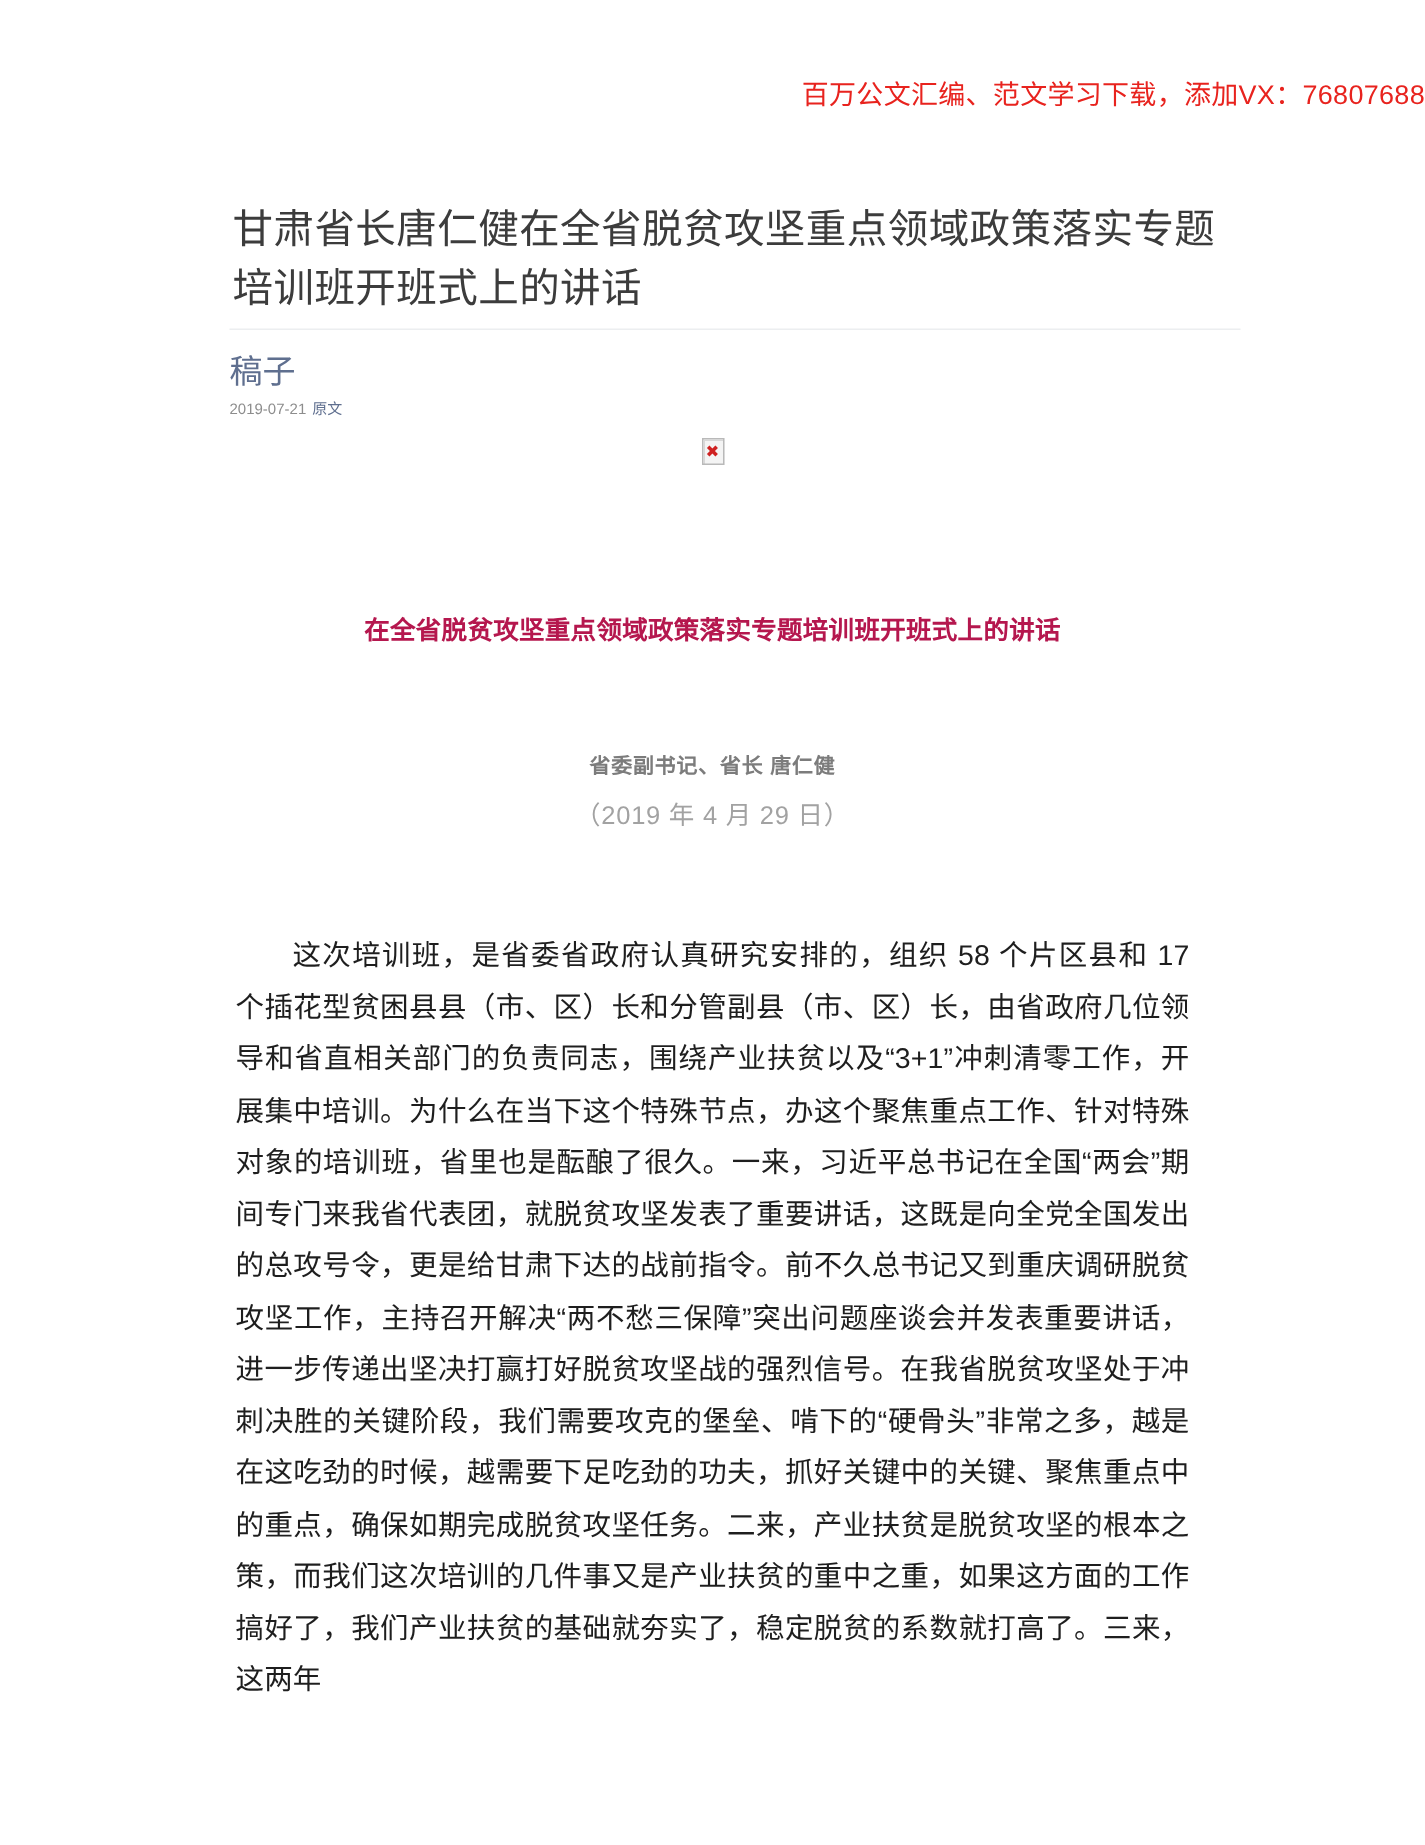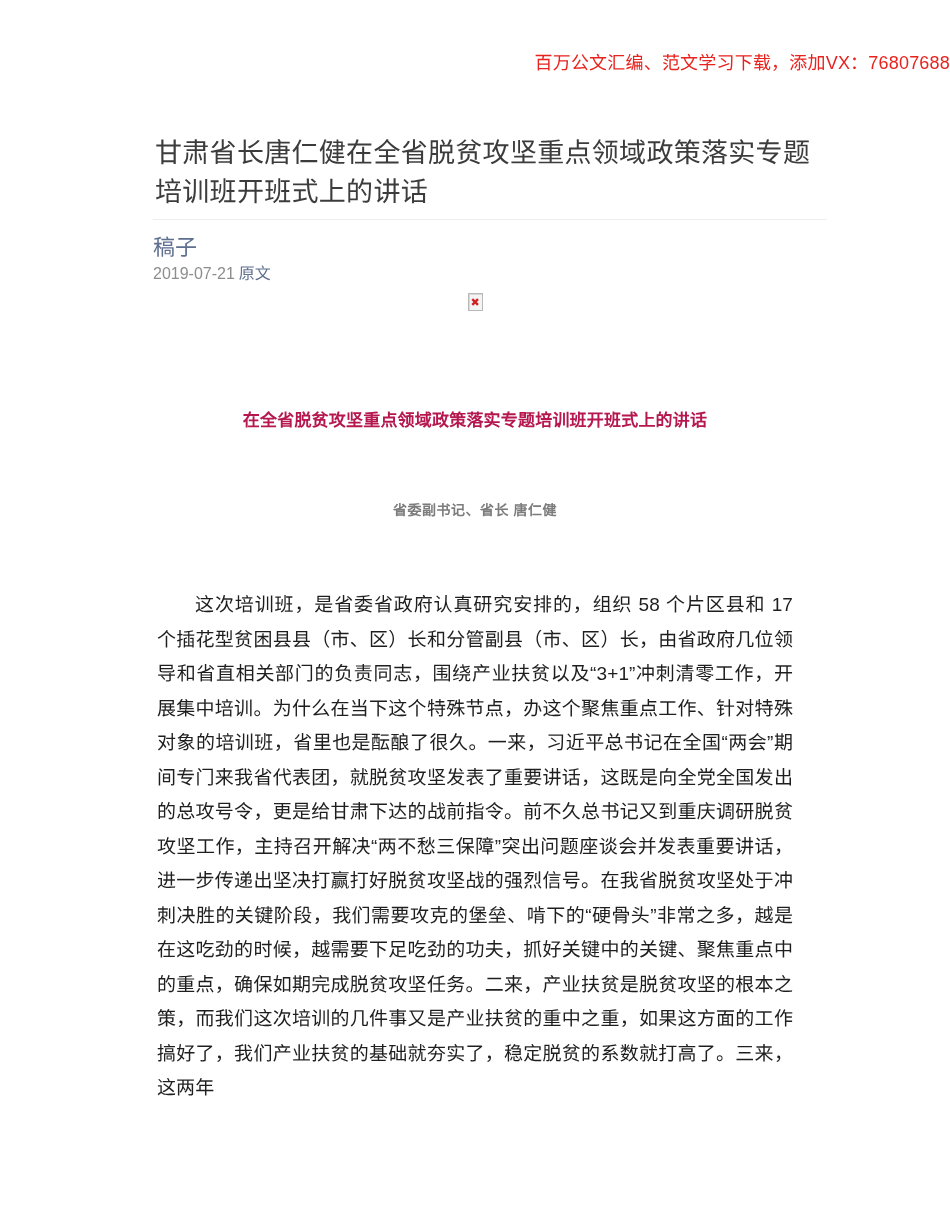--- a/index.html
+++ b/index.html
@@ -77,21 +77,21 @@
     display: block;
     color: #5f6f8f;
     font-size: 22px;
     line-height: 24px;
     text-decoration: none;
     cursor: pointer;
   }
   .meta-line2 {
     display: block;
     margin-top: 2px;
-    font-size: 16px;
+    font-size: 10px;
     line-height: 24px;
     white-space: nowrap;
   }
   .meta-date {
     color: #8d8d8d;
   }
   .meta-source {
     color: #5f6f8f;
     text-decoration: none;
     cursor: pointer;
@@ -207,19 +207,20 @@
     <span class="broken-image">
       <span class="x-glyph">✖</span>
     </span>
   </div>
 
   <div class="doc">
     <h2 class="doc-title">在全省脱贫攻坚重点领域政策落实专题培训班开班式上的讲话</h2>
 
     <p class="doc-byline">省委副书记、省长  唐仁健</p>
 
+    <p class="doc-date">（2019 年 4 月 29 日）</p>
 
     <div class="doc-body">
       <p class="doc-paragraph">这次培训班，是省委省政府认真研究安排的，组织 58 个片区县和 17 个插花型贫困县县（市、区）长和分管副县（市、区）长，由省政府几位领导和省直相关部门的负责同志，围绕产业扶贫以及“3+1”冲刺清零工作，开展集中培训。为什么在当下这个特殊节点，办这个聚焦重点工作、针对特殊对象的培训班，省里也是酝酿了很久。一来，习近平总书记在全国“两会”期间专门来我省代表团，就脱贫攻坚发表了重要讲话，这既是向全党全国发出的总攻号令，更是给甘肃下达的战前指令。前不久总书记又到重庆调研脱贫攻坚工作，主持召开解决“两不愁三保障”突出问题座谈会并发表重要讲话，进一步传递出坚决打赢打好脱贫攻坚战的强烈信号。在我省脱贫攻坚处于冲刺决胜的关键阶段，我们需要攻克的堡垒、啃下的“硬骨头”非常之多，越是在这吃劲的时候，越需要下足吃劲的功夫，抓好关键中的关键、聚焦重点中的重点，确保如期完成脱贫攻坚任务。二来，产业扶贫是脱贫攻坚的根本之策，而我们这次培训的几件事又是产业扶贫的重中之重，如果这方面的工作搞好了，我们产业扶贫的基础就夯实了，稳定脱贫的系数就打高了。三来，这两年</p>
     </div>
   </div>
 
 </div>
 
 </body></html>

